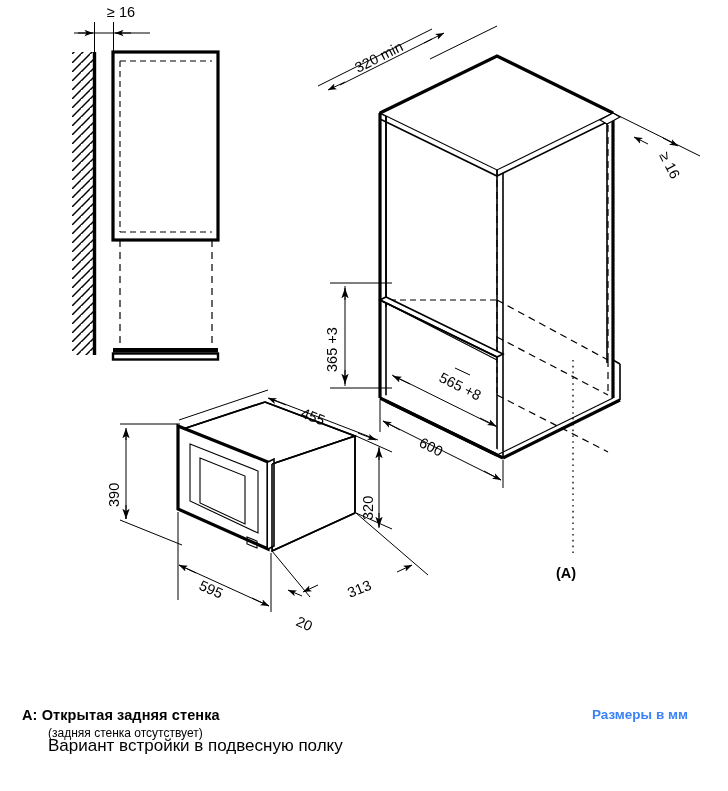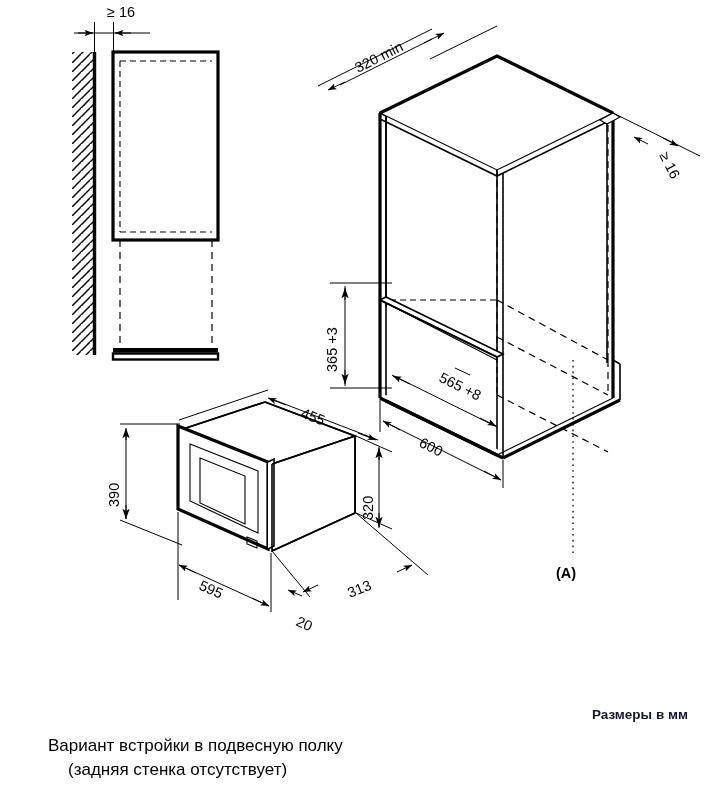--- a/index.html
+++ b/index.html
@@ -14,23 +14,23 @@
   .dash{stroke:#000;stroke-width:1.2;fill:none;stroke-dasharray:7 5;}
   .dashfine{stroke:#000;stroke-width:1.1;fill:none;stroke-dasharray:6 4;}
   .dot{stroke:#000;stroke-width:1.3;fill:none;stroke-dasharray:1.6 4.2;}
   .hatch{stroke:#000;stroke-width:1.5;fill:none;}
   .wht{fill:#ffffff;}
   .txt{font-family:"Liberation Sans",sans-serif;font-size:14.5px;fill:#000;}
   .cap-bold{font-family:"Liberation Sans",sans-serif;font-size:14.5px;font-weight:bold;fill:#000;}
   .footer{position:absolute;left:0;top:0;width:728px;height:791px;pointer-events:none;}
   .fblk{position:absolute;}
   #cap-a{left:22px;top:707px;font-size:14.5px;font-weight:bold;color:#000;letter-spacing:.1px;}
-  #cap-right{left:592px;top:707px;font-size:13.5px;font-weight:bold;color:#0f172a;}
+  #cap-right{left:592px;top:707px;font-size:13.5px;font-weight:bold;color:#3b82f6;}
   #cap-l1{left:48px;top:736px;font-size:17px;color:#000;}
-  #cap-l2{left:48px;top:760px;font-size:17px;color:#000;margin-left:20px;}
+  #cap-l2{left:48px;top:726px;font-size:12px;color:#000;}
 </style>
 </head>
 <body>
 
 <div id="stage">
 
   <svg id="drawing" viewBox="0 0 728 791">
     <defs>
       <marker id="arw" markerWidth="11" markerHeight="8" refX="10.4" refY="4" orient="auto" markerUnits="userSpaceOnUse">
         <path d="M0,0.3 L10.5,4 L0,7.7 L2.6,4 Z" fill="#000"></path>
@@ -299,18 +299,22 @@
       <line x1="318" y1="585" x2="303" y2="592" class="dim" marker-end="url(#arwS)"></line>
       <line x1="397" y1="572" x2="412" y2="565" class="dim" marker-end="url(#arwS)"></line>
       <line x1="356" y1="513" x2="428" y2="575" class="dim"></line>
       <line x1="272" y1="551" x2="310" y2="597" class="dim"></line>
     </g>
     <text class="txt" transform="translate(350,598) rotate(-22)">313</text>
 
   </svg>
 
   <div class="footer">
+    <div class="fblk" id="cap-a">
+      <span>A:</span>
+      <span>Открытая задняя стенка</span>
+    </div>
     <div class="fblk" id="cap-right">Размеры в мм</div>
     <div class="fblk" id="cap-l1">Вариант встройки в подвесную полку</div>
     <div class="fblk" id="cap-l2">(задняя стенка отсутствует)</div>
   </div>
 
 </div>
 
 </body></html>

